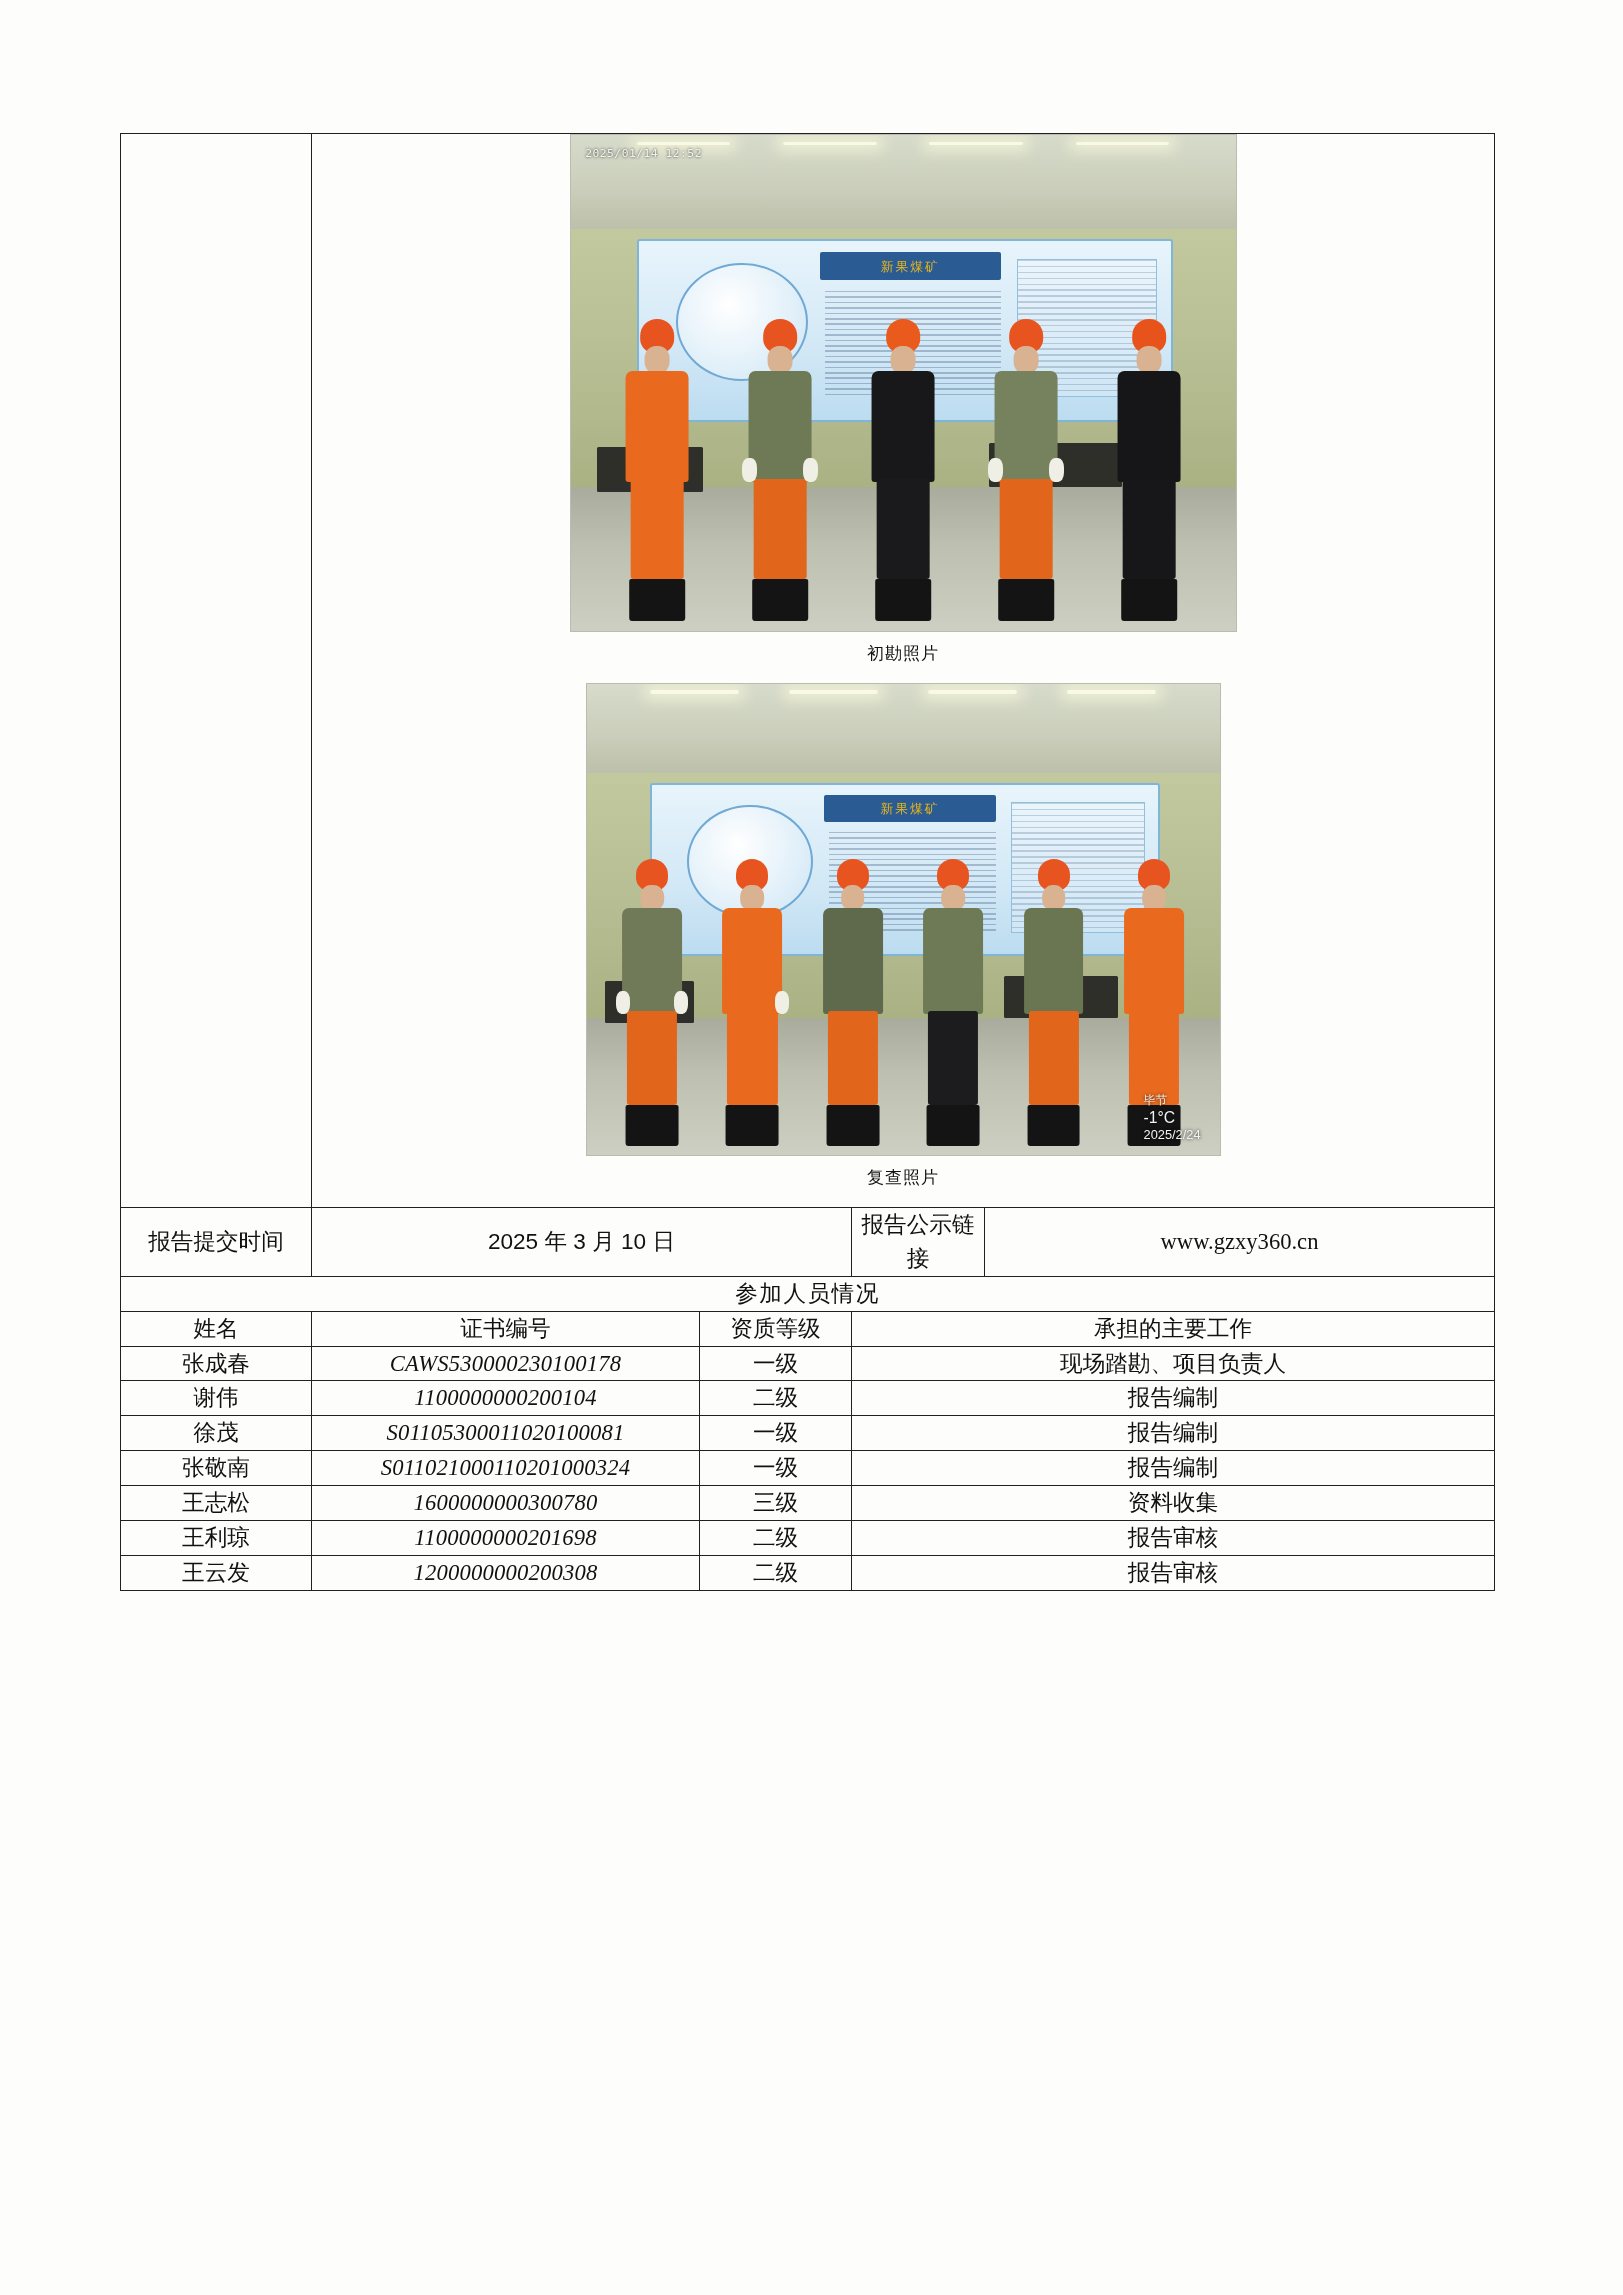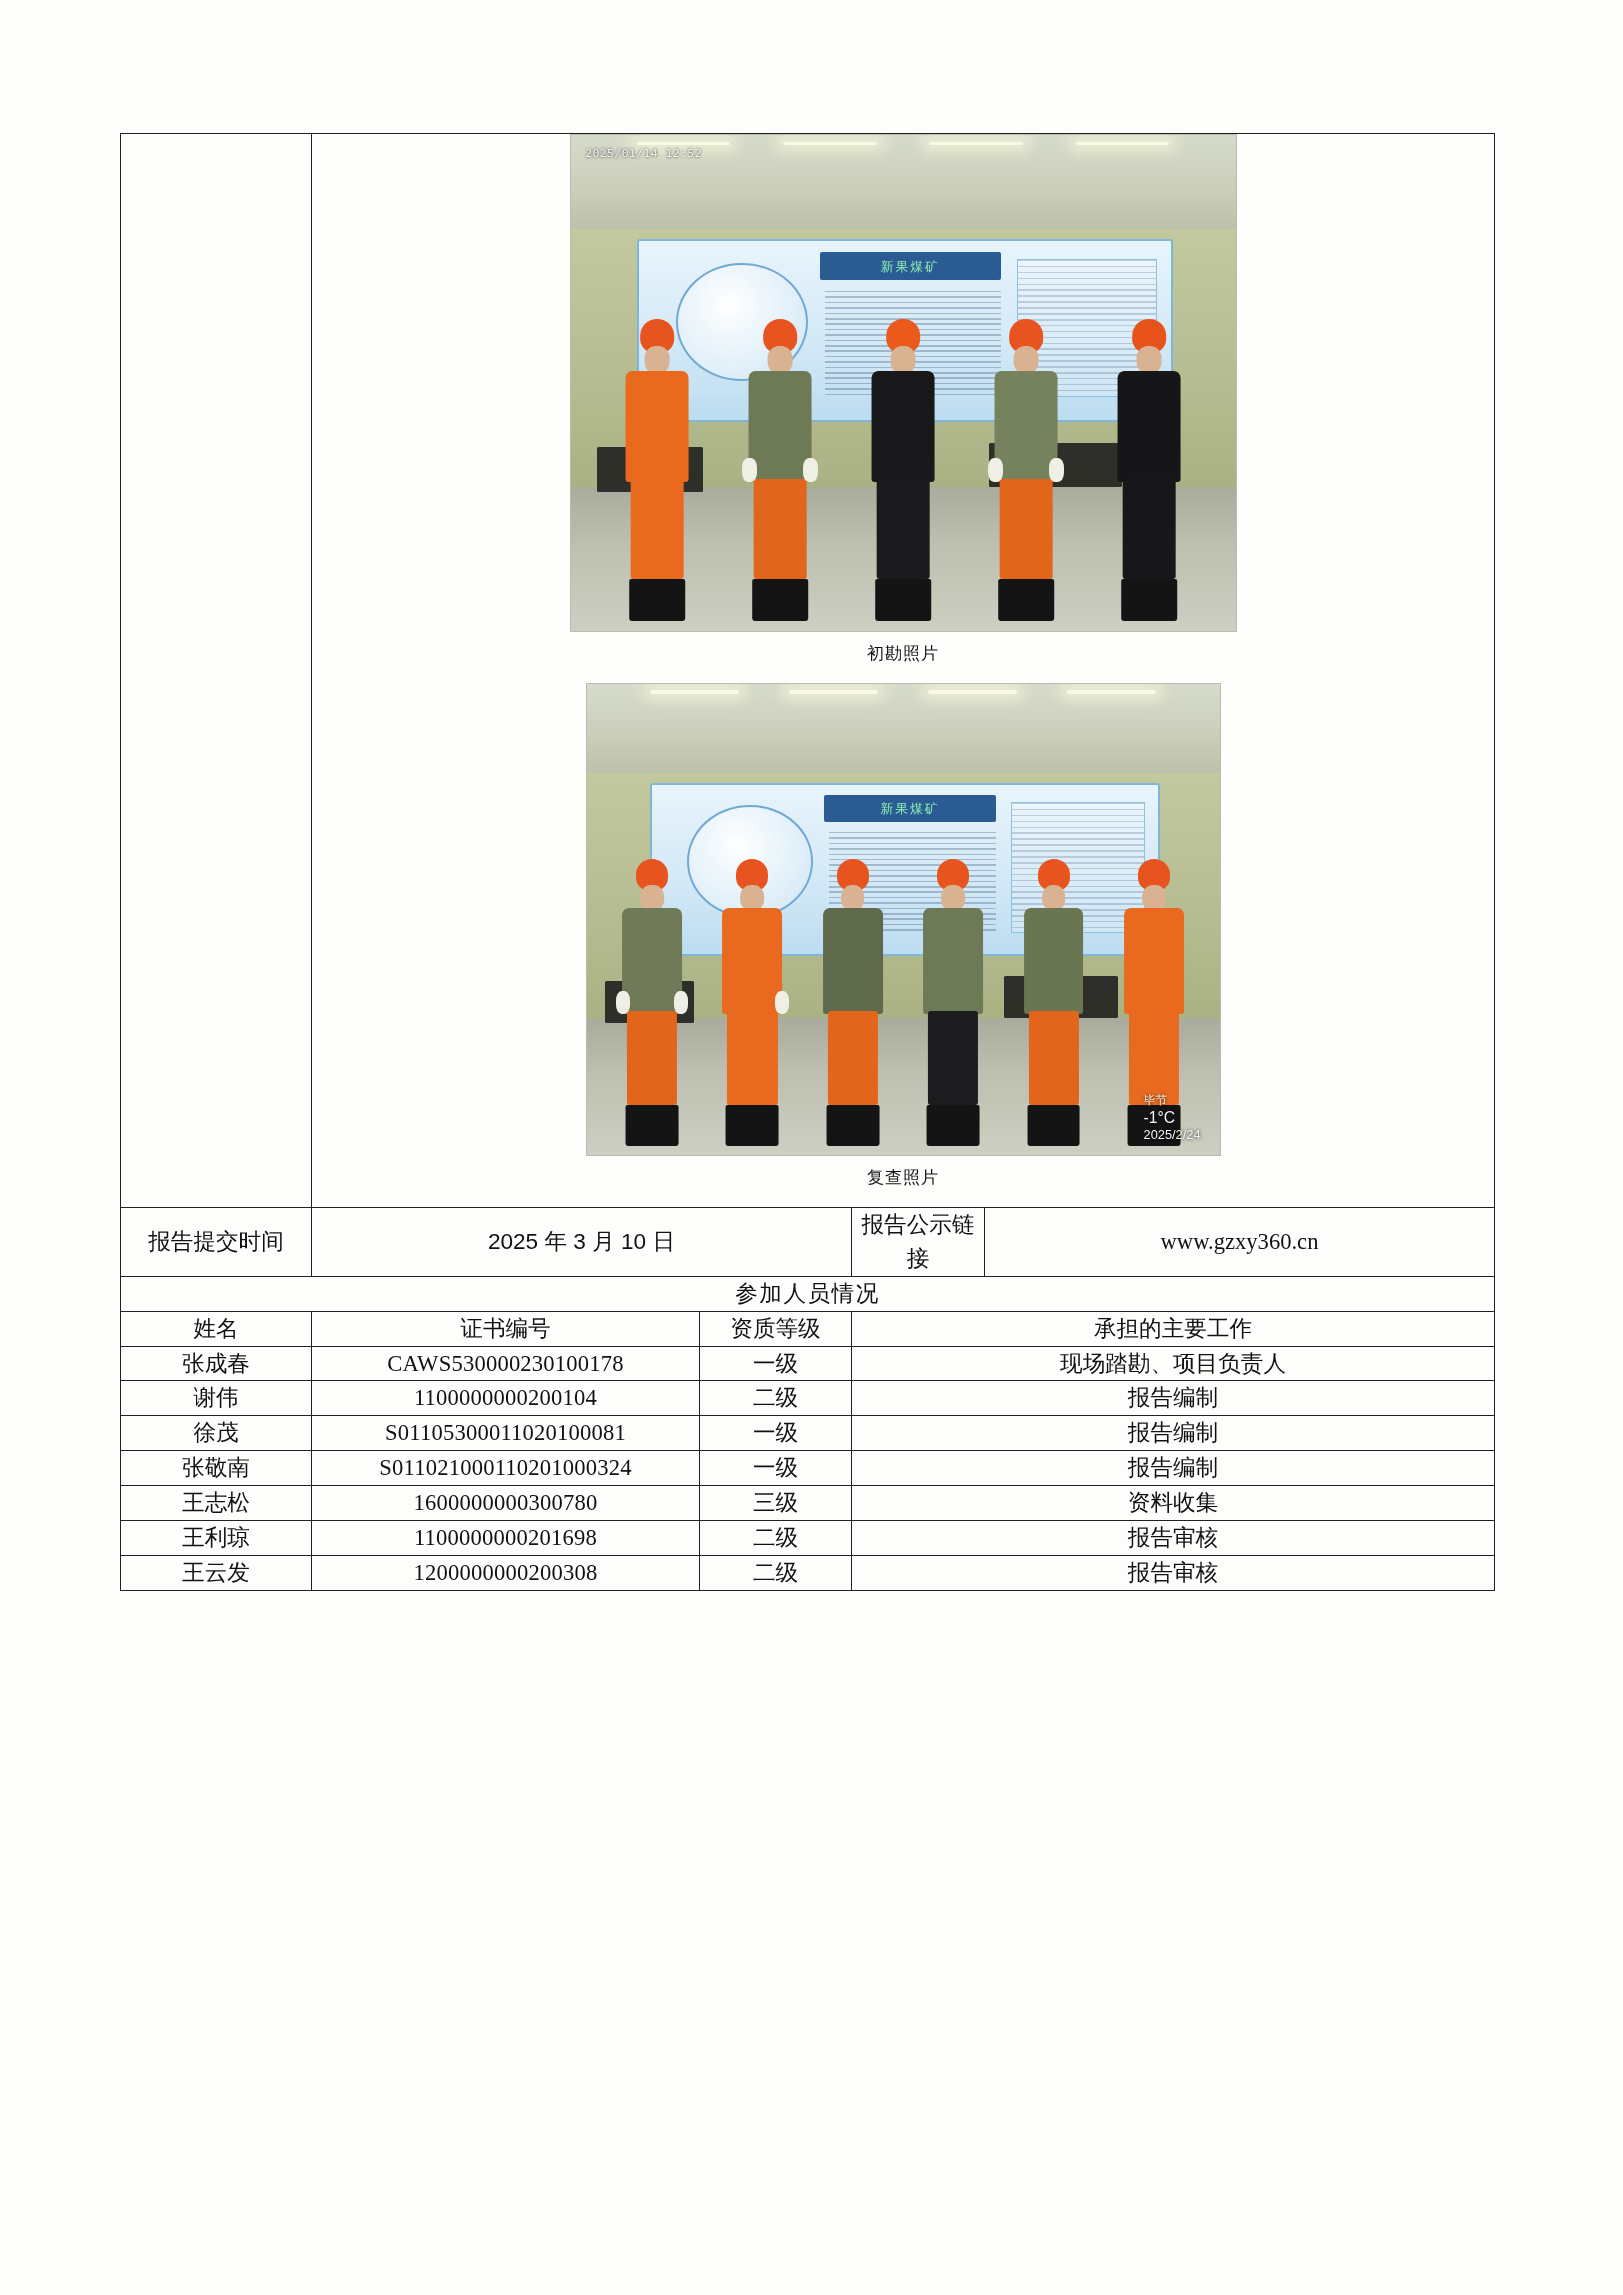--- a/index.html
+++ b/index.html
@@ -91,21 +91,21 @@
     position: absolute; left: 10%; top: 21%; width: 80%; height: 36%;
     background: linear-gradient(180deg, #e8f4fb 0%, #d2e8f6 60%, #bcdcf0 100%);
     border: 2px solid #7fb6d8;
     border-radius: 2.9px;
     overflow: hidden;
   }
   .ph-board-title {
     position: absolute; left: 34%; top: 6%; width: 34%; height: 16%;
     background: #1c4f8b;
     border-radius: 2px;
-    color: #86efac;
+    color: #eab308;
     font-family: "Liberation Sans", sans-serif;
     font-size: 12.8px;
     letter-spacing: 2px;
     display: flex; align-items: center; justify-content: center;
     opacity: 0.92;
   }
   .ph-board-circle {
     position: absolute; left: 7%; top: 12%; width: 24%; height: 64%;
     border: 2.5px solid #6fa9d4;
     border-radius: 50%;
@@ -212,20 +212,21 @@
     font-size: 23px;
     padding: 8.8px 0;
   }
   .data-cell {
     font-size: 23px;
     padding: 7.9px 0;
   }
   .mono-num {
     font-family: "Liberation Serif", serif;
     letter-spacing: 0.2px;
+    font-style: italic;
   }
   .link-text {
     font-family: "Liberation Serif", serif;
     font-size: 23.6px;
   }
 </style>
 </head>
 <body>
 
 <div class="page">

